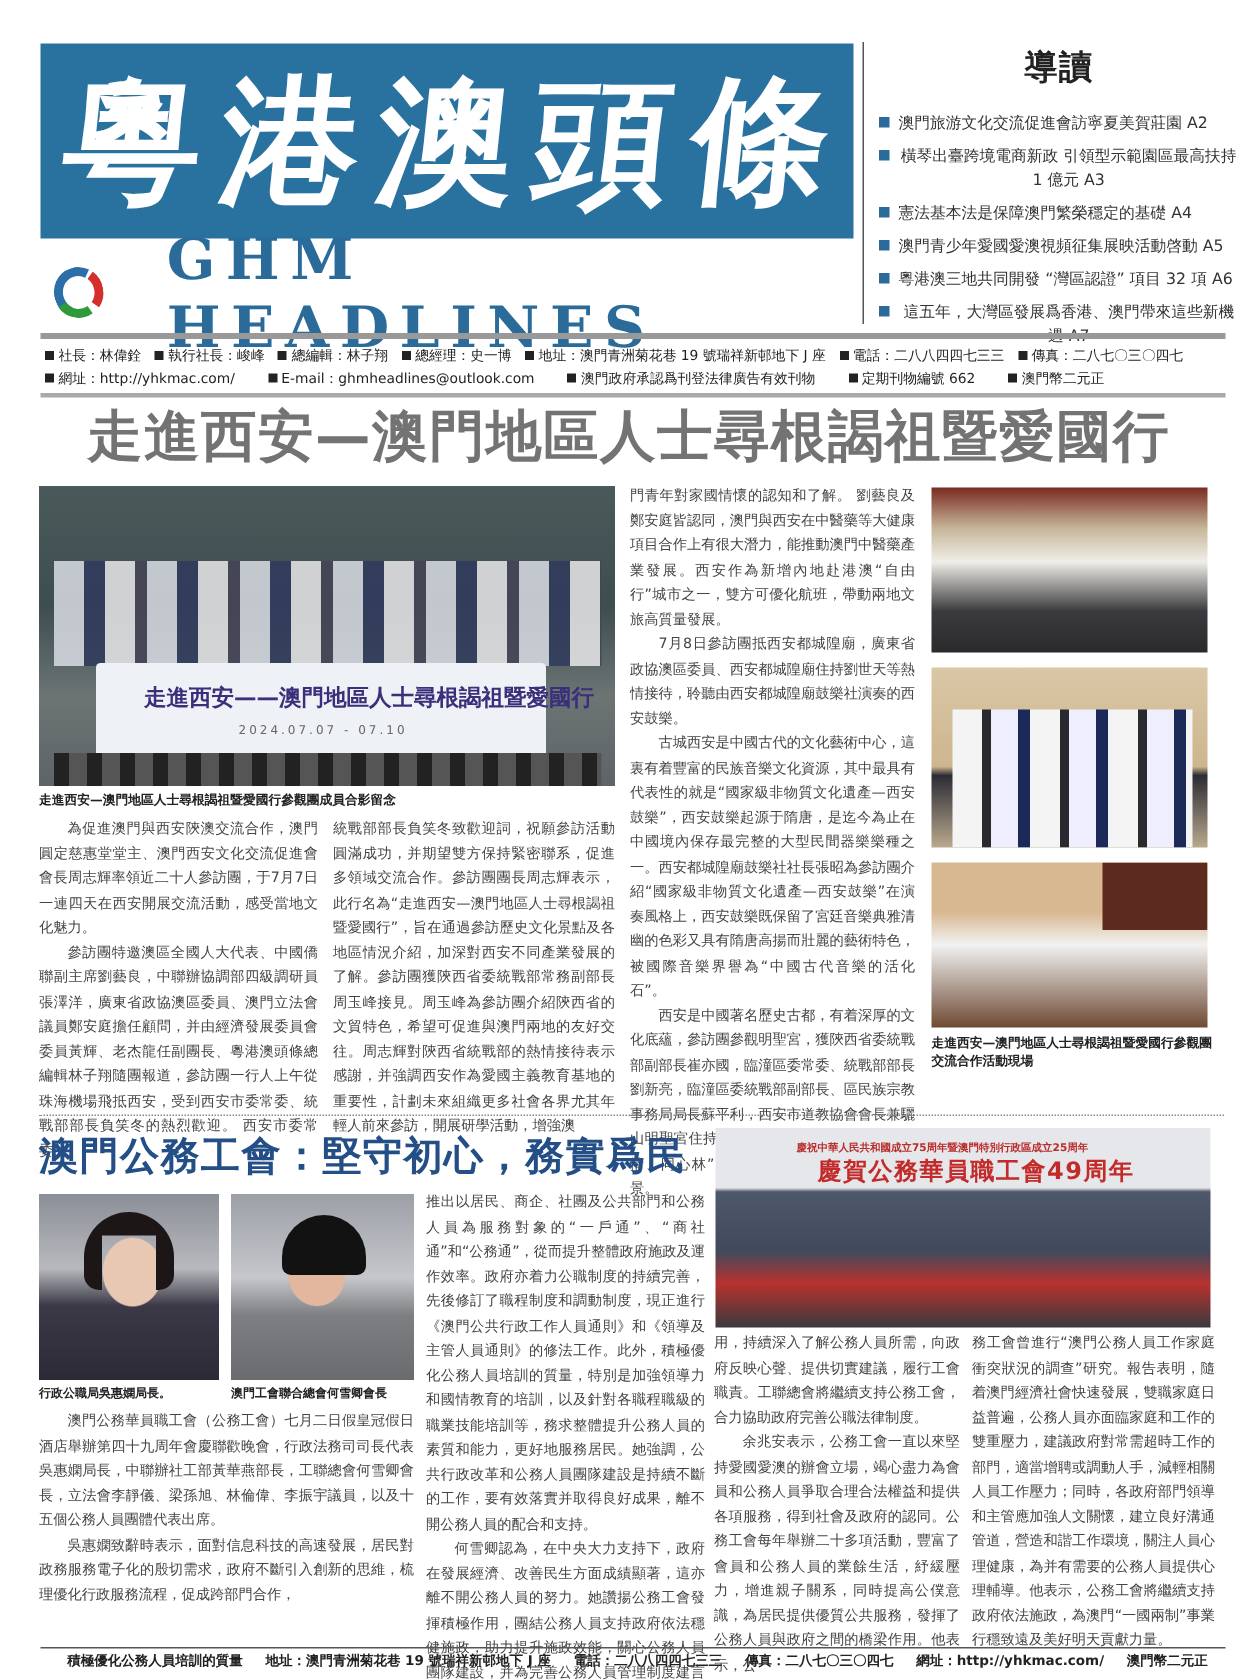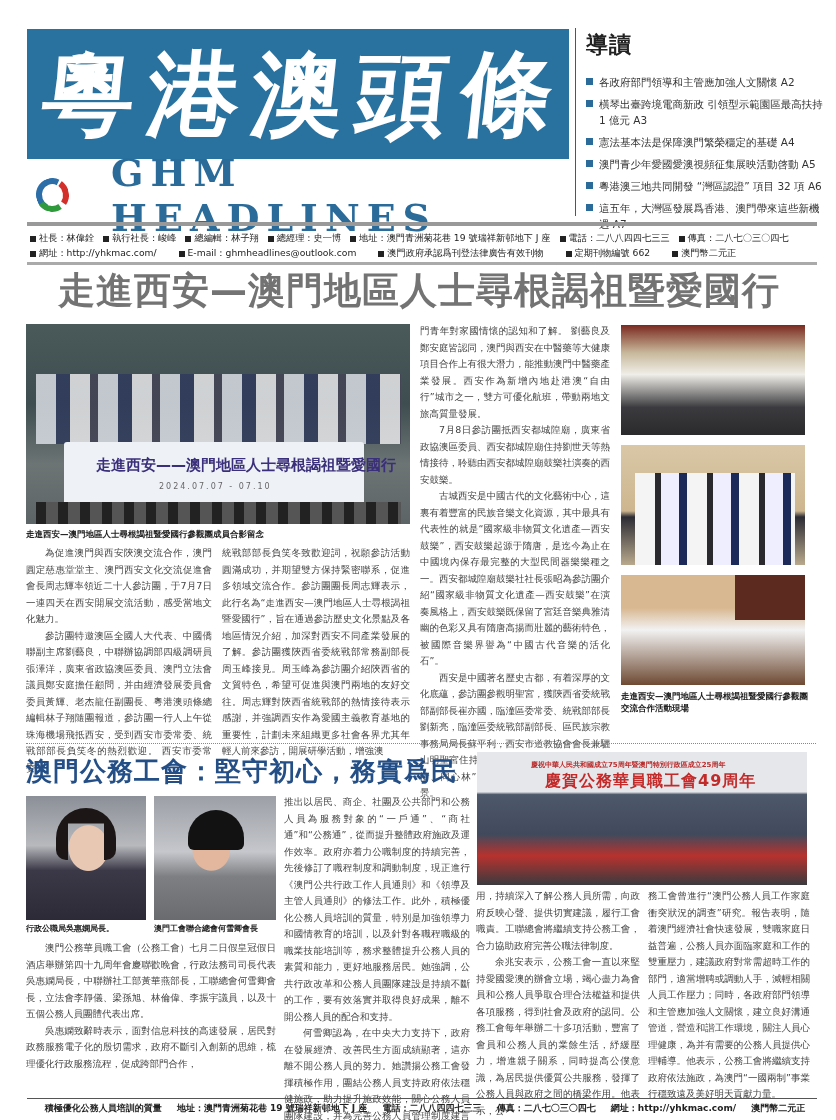--- a/index.html
+++ b/index.html
@@ -7,21 +7,21 @@
 .masthead{position:absolute;left:27px;top:29px;width:542px;height:130px;background:#29719e;display:flex;align-items:center;justify-content:space-around;padding:0 10px;}
 .masthead span{color:#fff;font-family:"DejaVu Serif",serif;font-weight:bold;font-size:92px;line-height:1;letter-spacing:0;transform:skewX(-6deg);}
 .ghm{position:absolute;left:36px;top:170px;width:540px;height:50px;display:flex;align-items:center;gap:32px;}
 .ghm-logo{width:34px;height:34px;border-radius:50%;position:relative;margin-right:10px;}
 .ghm-logo .a{position:absolute;inset:0;border-radius:50%;border:6px solid transparent;border-top-color:#2b6ea8;border-left-color:#2b6ea8;transform:rotate(-20deg);}
 .ghm-logo .b{position:absolute;inset:0;border-radius:50%;border:6px solid transparent;border-bottom-color:#2e9a3c;transform:rotate(10deg);}
 .ghm-logo .c{position:absolute;inset:0;border-radius:50%;border:6px solid transparent;border-right-color:#d3302b;transform:rotate(-10deg);}
 .ghm-text{font-family:"DejaVu Serif",serif;font-weight:bold;font-size:38px;color:#2a6b9a;letter-spacing:7px;}
 .rule-top{position:absolute;left:27px;top:222px;width:790px;height:4px;background:#999;}
 .vsep{position:absolute;left:575px;top:28px;width:1px;height:188px;background:#555;}
-.guide{position:absolute;left:586px;top:30px;width:240px;}
+.guide{position:absolute;left:586px;top:30px;width:240px;text-align:center;}
 .guide h2{font-size:22px;font-weight:bold;color:#222;margin-bottom:14px;letter-spacing:1px;}
 .guide ul{list-style:none;}
 .guide li{font-size:10.5px;color:#333;line-height:16px;margin-bottom:6px;display:flex;}
 .guide li .sq{flex:0 0 7px;height:7px;background:#2a6b9a;margin:4px 6px 0 0;}
 .info{position:absolute;left:30px;top:230px;width:790px;font-size:9.2px;color:#222;line-height:15px;white-space:nowrap;}
 .info .row{display:flex;gap:9px;}
 .info .sq{display:inline-block;width:6px;height:6px;background:#222;margin-right:3px;vertical-align:middle;}
 .rule-info{position:absolute;left:27px;top:262px;width:790px;height:3px;background:#aaa;}
 .headline1{position:absolute;left:27px;top:266px;width:790px;font-size:37px;font-weight:bold;color:#737373;letter-spacing:1px;line-height:50px;white-space:nowrap;margin-left:31px;}
 .photo{position:absolute;overflow:hidden;}
@@ -70,21 +70,21 @@
     </div>
   <div class="ghm-text">GHM HEADLINES</div>
 </div>
 <div class="vsep"></div>
 
 <div class="guide">
   <h2>導讀</h2>
   <ul>
     <li>
         <span class="sq"></span>
-        <span>各政府部門領導和主管應加強人文關懷 A2</span>
+        <span>澳門旅游文化交流促進會訪寧夏美賀莊園 A2</span>
       </li>
     <li>
         <span class="sq"></span>
         <span>橫琴出臺跨境電商新政 引領型示範園區最高扶持 1 億元 A3</span>
       </li>
     <li>
         <span class="sq"></span>
         <span>憲法基本法是保障澳門繁榮穩定的基礎 A4</span>
       </li>
     <li>

